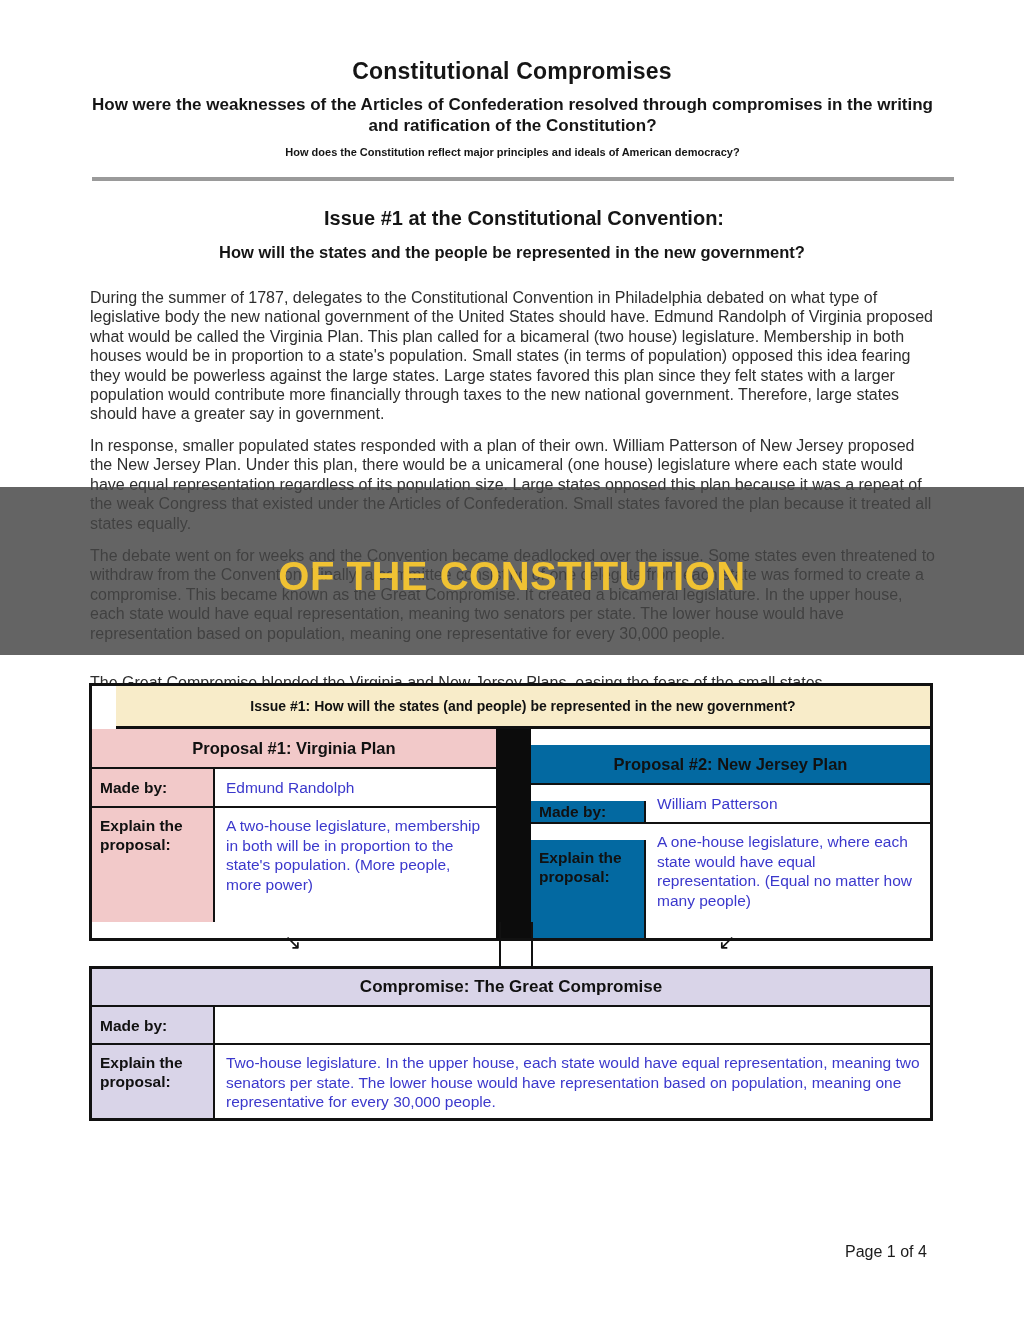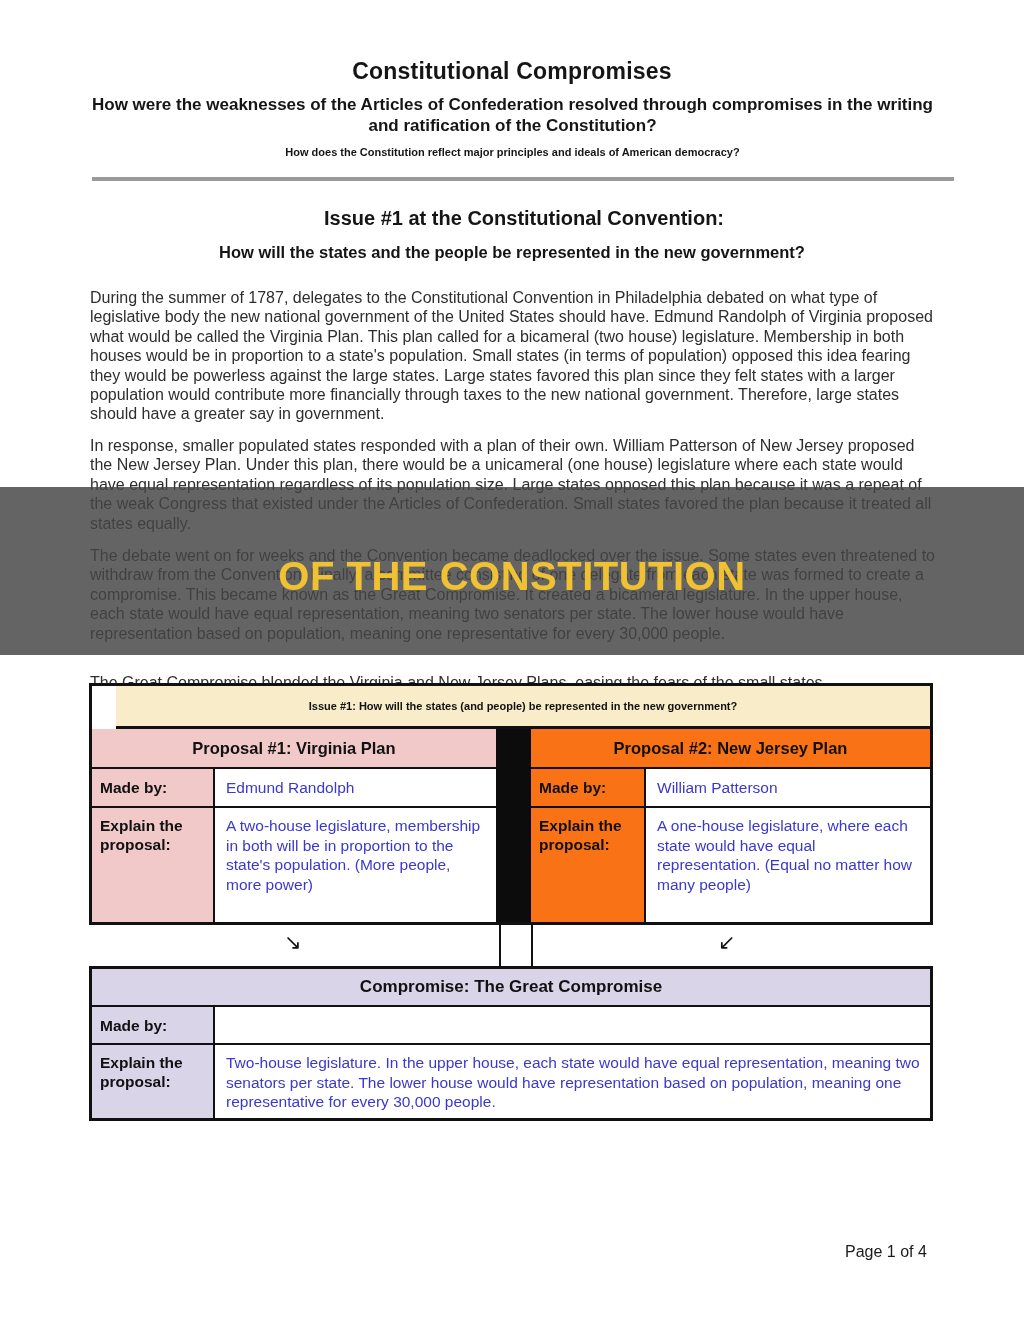--- a/index.html
+++ b/index.html
@@ -25,29 +25,29 @@
   
   .overlay{left:0;top:487px;width:1024px;height:168px;background:rgba(68,68,68,0.83);
            display:flex;flex-direction:column;align-items:center;justify-content:center;z-index:5;}
   .ov-line1{font-size:28px;font-weight:bold;color:#ffffff;letter-spacing:.5px;line-height:34px;}
   .ov-line2{font-size:40px;font-weight:bold;color:#f0c233;letter-spacing:.5px;line-height:48px;margin-top:10px;}
 
   
   .tbl{left:89px;width:844px;border:3px solid #111;box-sizing:border-box;background:#fff;}
   .main-tbl{top:683px;}
   .issue-header{background:#f8ecc9;height:40px;display:flex;align-items:center;justify-content:center;
-                font-size:11px;font-weight:bold;color:#111;border-bottom:3px solid #111;margin-left:24px;}
+                font-size:14px;font-weight:bold;color:#111;border-bottom:3px solid #111;margin-left:24px;}
   .cols{display:flex;}
   .subtbl{display:flex;flex-direction:column;}
   .subtbl.left{width:404px;}
   .subtbl.right{flex:1;}
   .black-div{width:35px;background:#0c0c0c;}
   .prop-head{height:38px;display:flex;align-items:center;justify-content:center;
              font-size:16.5px;font-weight:bold;color:#111;border-bottom:2px solid #111;}
-  .pink{background:#f2c9c9;} .lblue{background:#f97316;}
+  .pink{background:#f2c9c9;} .lblue{background:#0369a1;margin-top:16px;}
   .t-row{display:flex;border-bottom:2px solid #111;}
   .t-row:last-child{border-bottom:none;}
   .t-label{font-weight:bold;color:#111;font-size:15.5px;padding:8px 6px 6px 8px;box-sizing:border-box;
            border-right:2px solid #111;line-height:19px;}
   .subtbl.left .t-label{width:123px;}
   .subtbl.right .t-label{width:115px;}
   .t-value{flex:1;color:#3b38cc;font-size:15.5px;line-height:19.6px;padding:8px 8px 6px 11px;background:#fff;}
   .row-made{height:39px;box-sizing:border-box;}
   .row-made .t-label,.row-made .t-value{display:flex;align-items:center;padding-top:0;padding-bottom:0;}
   .row-explain{height:114px;box-sizing:border-box;}

